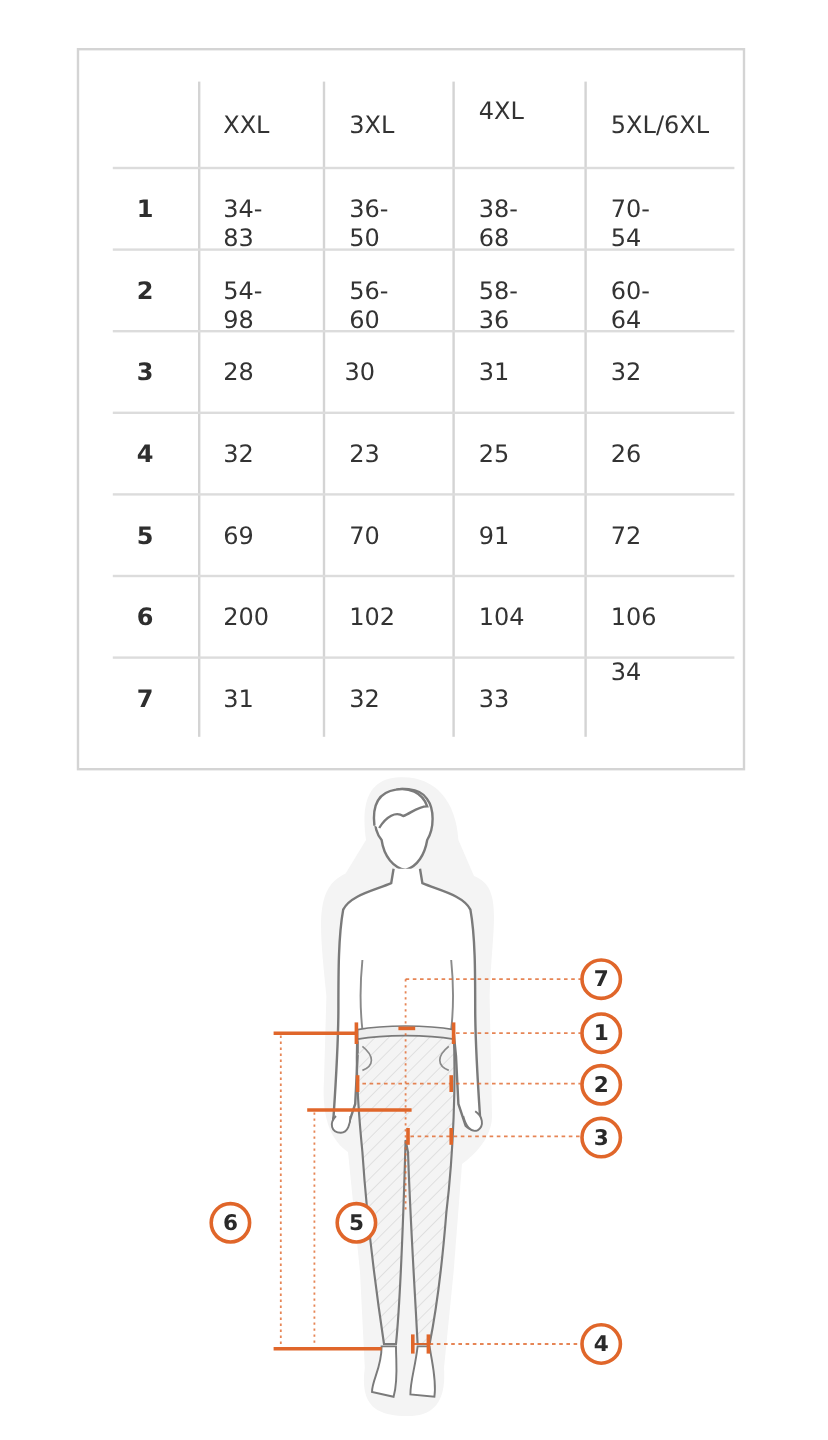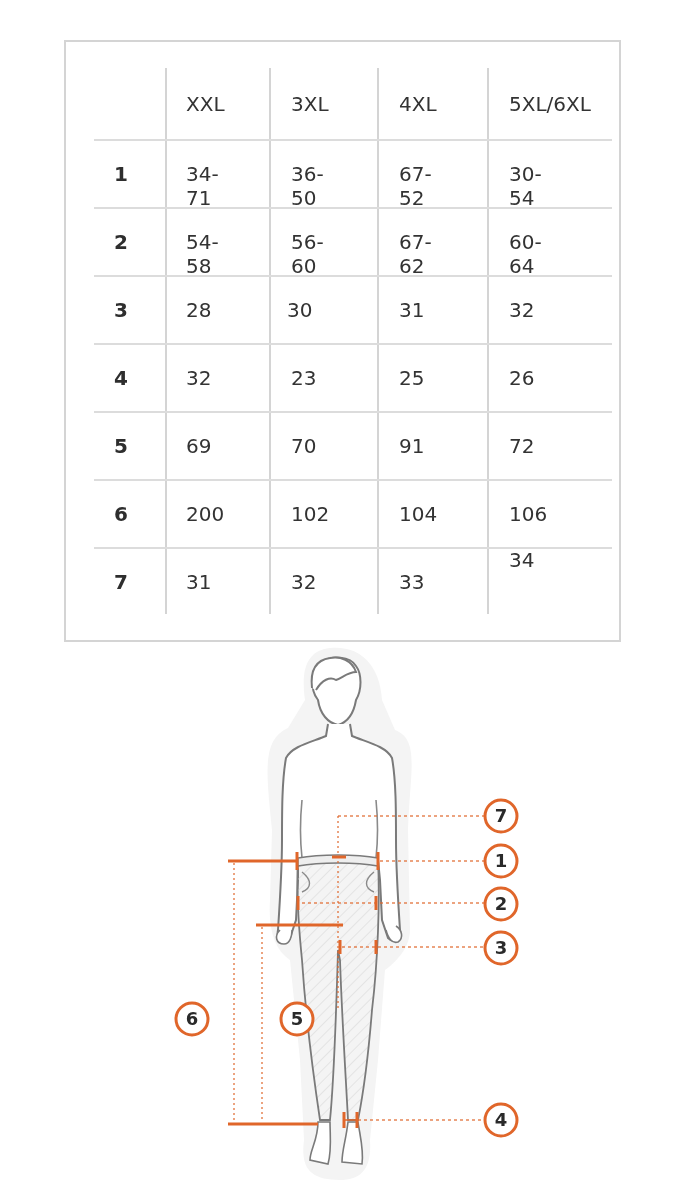--- a/index.html
+++ b/index.html
@@ -27,33 +27,33 @@
     <div class="hline" style="top:71px"></div>
     <div class="hline" style="top:139px"></div>
     <div class="hline" style="top:207px"></div>
     <div class="hline" style="top:275px"></div>
     <div class="hline" style="top:343px"></div>
     <div class="hline" style="top:411px"></div>
     <div class="hline" style="top:479px"></div>
 
     <div class="cell" style="left:92px;top:24px">XXL</div>
     <div class="cell" style="left:197px;top:24px">3XL</div>
-    <div class="cell" style="left:305px;top:24px">4XL</div>
+    <div class="cell" style="left:305px;top:12px">4XL</div>
     <div class="cell" style="left:415px;top:24px">5XL/6XL</div>
 
     <div class="cell rowlabel" style="left:20px;top:94px">1</div>
-    <div class="cell" style="left:92px;top:94px">34-71</div>
+    <div class="cell" style="left:92px;top:94px">34-83</div>
     <div class="cell" style="left:197px;top:94px">36-50</div>
-    <div class="cell" style="left:305px;top:94px">67-52</div>
-    <div class="cell" style="left:415px;top:94px">30-54</div>
+    <div class="cell" style="left:305px;top:94px">38-68</div>
+    <div class="cell" style="left:415px;top:94px">70-54</div>
 
     <div class="cell rowlabel" style="left:20px;top:162px">2</div>
-    <div class="cell" style="left:92px;top:162px">54-58</div>
+    <div class="cell" style="left:92px;top:162px">54-98</div>
     <div class="cell" style="left:197px;top:162px">56-60</div>
-    <div class="cell" style="left:305px;top:162px">67-62</div>
+    <div class="cell" style="left:305px;top:162px">58-36</div>
     <div class="cell" style="left:415px;top:162px">60-64</div>
 
     <div class="cell rowlabel" style="left:20px;top:230px">3</div>
     <div class="cell" style="left:92px;top:230px">28</div>
     <div class="cell" style="left:193px;top:230px">30</div>
     <div class="cell" style="left:305px;top:230px">31</div>
     <div class="cell" style="left:415px;top:230px">32</div>
 
     <div class="cell rowlabel" style="left:20px;top:298px">4</div>
     <div class="cell" style="left:92px;top:298px">32</div>

